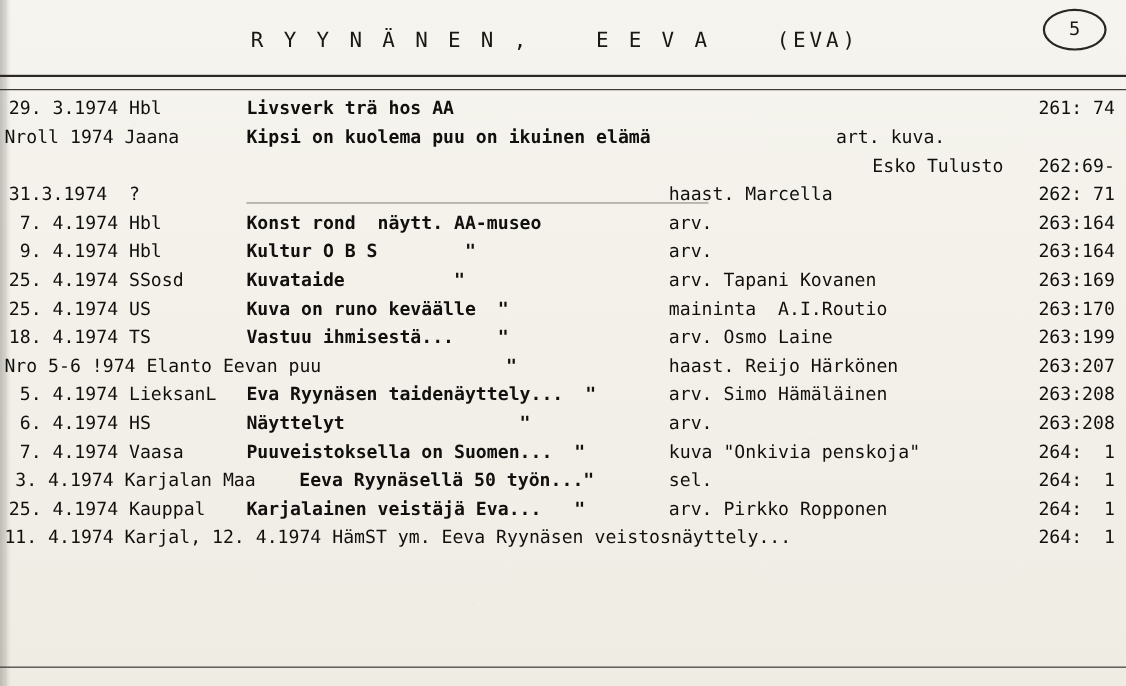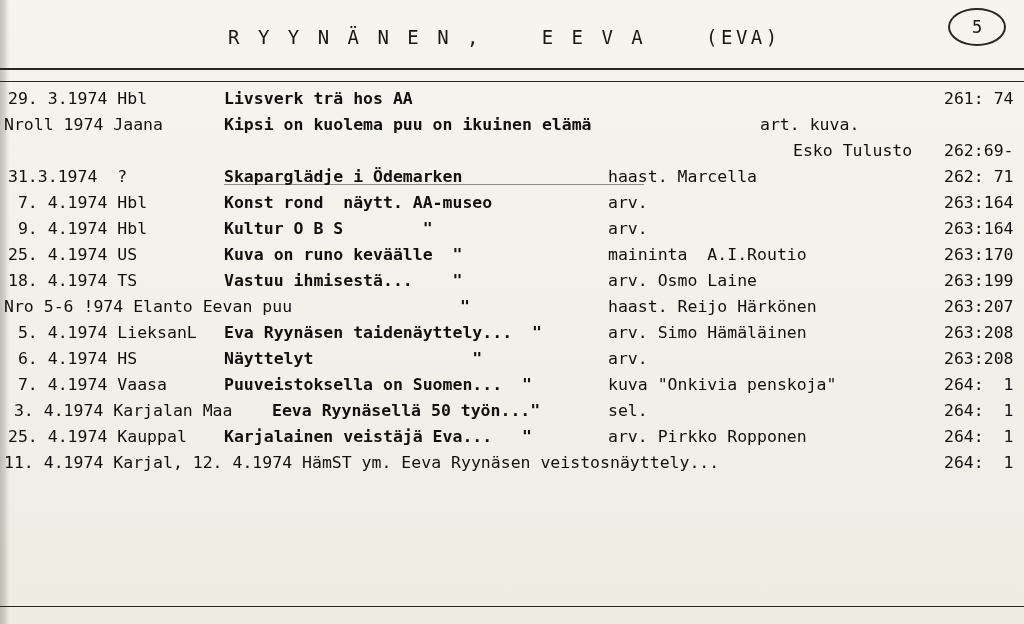--- a/index.html
+++ b/index.html
@@ -184,39 +184,44 @@
     <div class="entry cont">
       <span class="date"></span>
       <span class="title"></span>
       <span class="note">Esko Tulusto</span>
       <span class="ref">262:69-</span>
       <div class="underline-row"></div>
     </div>
 
     <div class="entry">
       <span class="date">31.3.1974  ?</span>
-      <span class="title">Skaparglädje i Ödemarken</span>
       <span class="note">haast. Marcella</span>
       <span class="ref">262: 71</span>
     </div>
 
     <div class="entry">
       <span class="date"> 7. 4.1974 Hbl</span>
       <span class="title">Konst rond  näytt. AA-museo</span>
       <span class="note">arv.</span>
       <span class="ref">263:164</span>
     </div>
 
     <div class="entry">
       <span class="date"> 9. 4.1974 Hbl</span>
       <span class="title">Kultur O B S        "</span>
       <span class="note">arv.</span>
       <span class="ref">263:164</span>
     </div>
 
+    <div class="entry">
+      <span class="date">25. 4.1974 SSosd</span>
+      <span class="title">Kuvataide          "</span>
+      <span class="note">arv. Tapani Kovanen</span>
+      <span class="ref">263:169</span>
+    </div>
 
     <div class="entry">
       <span class="date">25. 4.1974 US</span>
       <span class="title">Kuva on runo keväälle  "</span>
       <span class="note">maininta  A.I.Routio</span>
       <span class="ref">263:170</span>
     </div>
 
     <div class="entry">
       <span class="date">18. 4.1974 TS</span>

